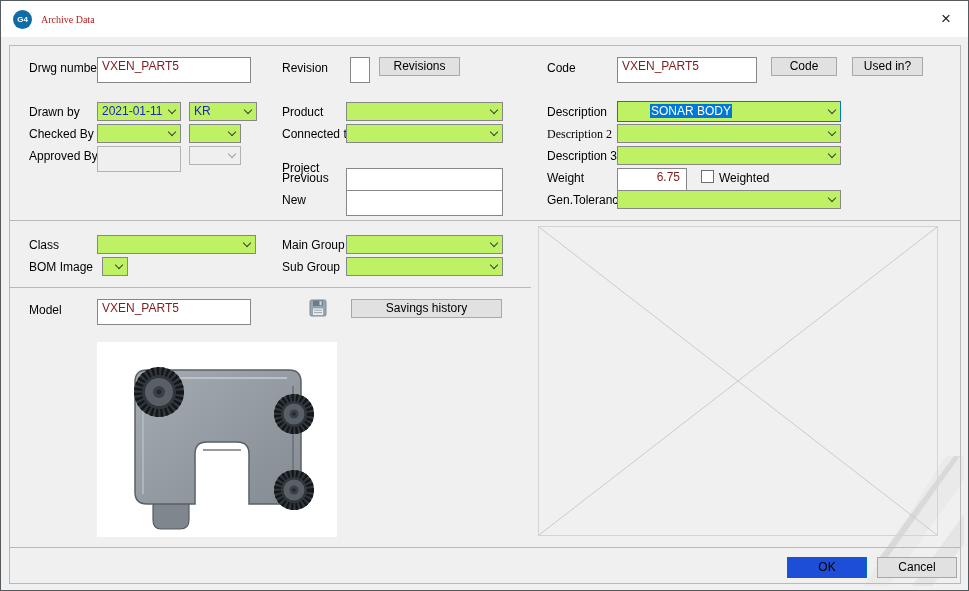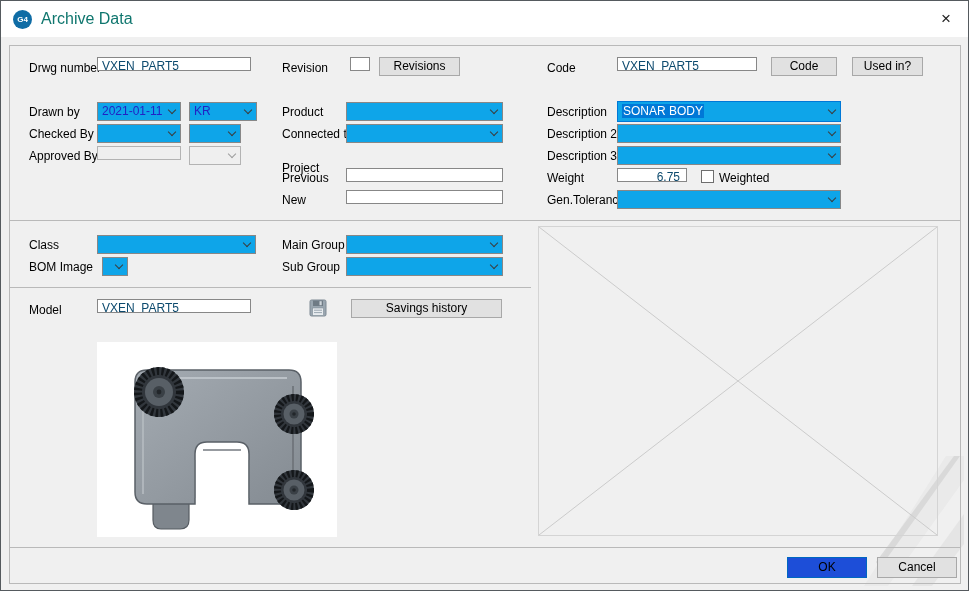--- a/index.html
+++ b/index.html
@@ -10,53 +10,53 @@
   }
   .titlebar {
     position:absolute; left:0; top:0; right:0; height:36px;
     background:#ffffff; display:flex; align-items:center; padding:6px 12px;
   }
   .app-icon {
     width:19px; height:19px; border-radius:50%; background:#0f6ca5; color:#fff;
     font-size:8px; font-weight:bold; display:flex; align-items:center; justify-content:center;
     flex:0 0 auto;
   }
-  .title-text { margin-left:9px; font-size:16px; color:#0f766e; }
+  .title-text { margin-left:9px; font-size:10px; color:#b91c1c;font-family:Liberation Serif, serif; }
   .close-btn {
     position:absolute; right:10px; top:7px; width:24px; height:22px;
     font-size:17px; line-height:22px; text-align:center; color:#222; cursor:pointer;
   }
   .groupbox { position:absolute; border:1px solid #b9b9b9; background:transparent; }
   .sep { position:absolute; height:1px; background:#b9b9b9; }
 
   .lbl { position:absolute; font-size:12px; color:#000; white-space:nowrap; }
 
   .field {
-    position:absolute; height:14px; background:#fff; border:1px solid #878787;
-    font-size:12px; color:#0c4a6e; line-height:17px; padding:0 4px;
+    position:absolute; height:26px; background:#fff; border:1px solid #878787;
+    font-size:12px; color:#7f1d1d; line-height:17px; padding:0 4px;
     white-space:nowrap; overflow:hidden;
   }
   .ra { text-align:right; padding-right:6px; }
-  .combo { position:absolute; height:19px; background:#0ea5e9; border:1px solid #878787; }
+  .combo { position:absolute; height:19px; background:#bef264; border:1px solid #878787; }
   .combo .cv {
     position:absolute; left:4px; right:18px; top:0; height:17px;
     font-size:12px; color:#2222c4; line-height:17px; white-space:nowrap; overflow:hidden;
   }
   .combo .arrow {
     position:absolute; right:0; top:0; width:17px; height:17px;
     display:flex; align-items:center; justify-content:center; cursor:pointer;
   }
   .chev {
     width:6px; height:6px; border-right:1.4px solid #3c3c3c; border-bottom:1.4px solid #3c3c3c;
     transform:rotate(45deg); margin-top:-3px;
   }
   .disabled { background:#efefef; border-color:#b3b3b3; }
   .disabled .chev { border-color:#9d9d9d; }
   .focused { border-color:#0078d7; }
-  .sel-hl { background:#0078d7; color:#fff !important; padding:0 1px; }
+  .sel-hl { background:#0078d7; color:#fff !important; padding:0 1px;margin-left:28px; }
   .combo .sel-hl { color:#fff; }
 
   .btn {
     position:absolute; height:19px; background:#e1e1e1; border:1px solid #a8a8a8;
     font-size:12px; color:#000; text-align:center; line-height:17px; cursor:pointer;
   }
   .btn-footer { height:21px; line-height:19px; }
   .btn-default { border-color:#0067c0; background:#1d4ed8; }
 
   .checkbox {
@@ -150,21 +150,21 @@
   </div>
 
   <span class="lbl" style="left:281px; top:126px;">Connected to</span>
   <div class="combo" style="left:345px; top:123px; width:157px;">
     <span class="cv"></span>
     <span class="arrow">
         <i class="chev"></i>
       </span>
   </div>
 
-  <span class="lbl" style="left:546px; top:126px;">Description 2</span>
+  <span class="lbl" style="left:546px; top:126px;font-family:Liberation Serif, serif;">Description 2</span>
   <div class="combo" style="left:616px; top:123px; width:224px;">
     <span class="cv"></span>
     <span class="arrow">
         <i class="chev"></i>
       </span>
   </div>
 
   <span class="lbl" style="left:28px; top:148px;">Approved By</span>
   <div class="field disabled" style="left:96px; top:145px; width:84px;"></div>
   <div class="combo disabled" style="left:188px; top:145px; width:52px;">

